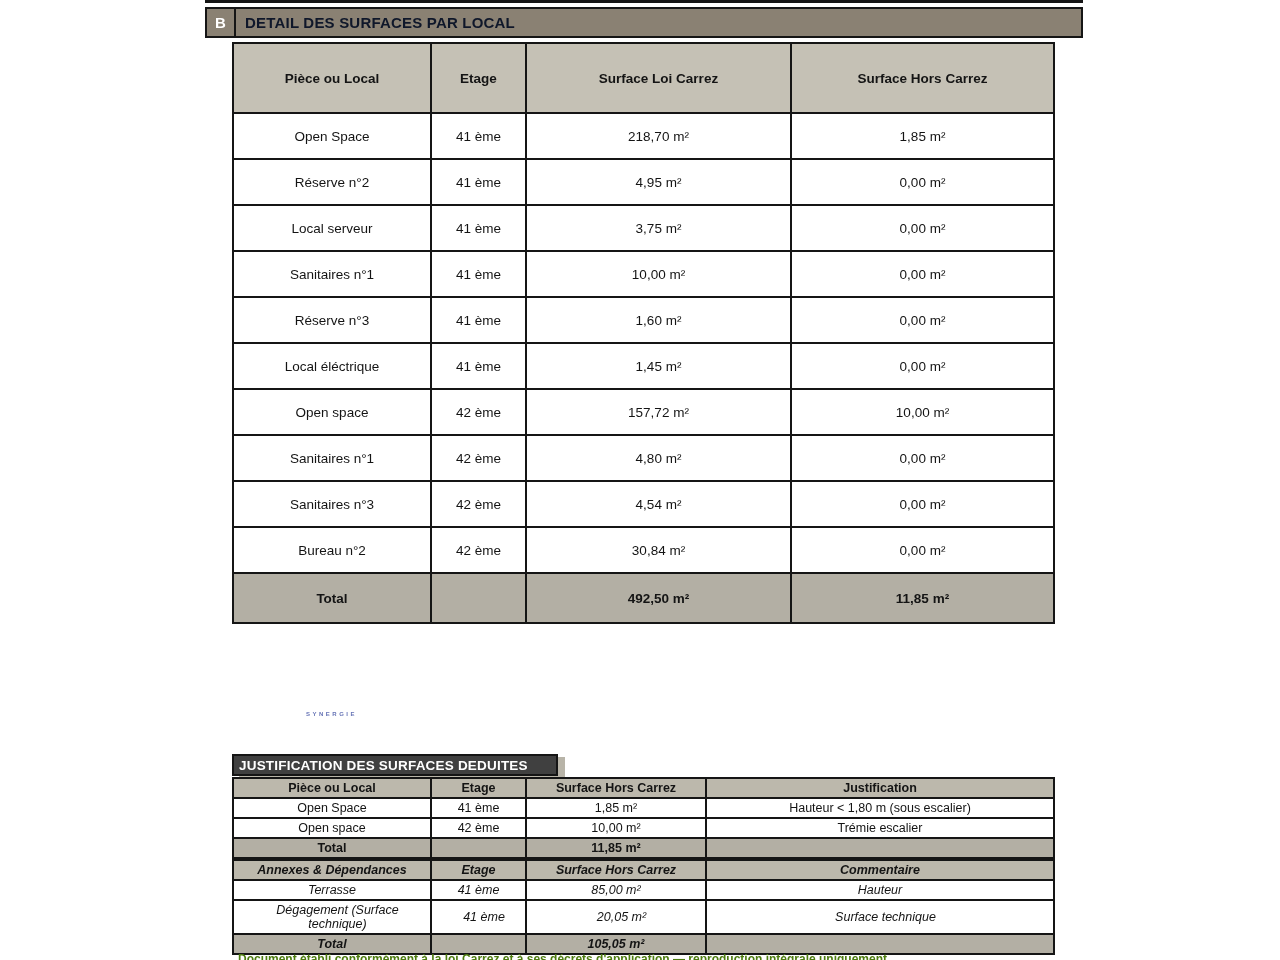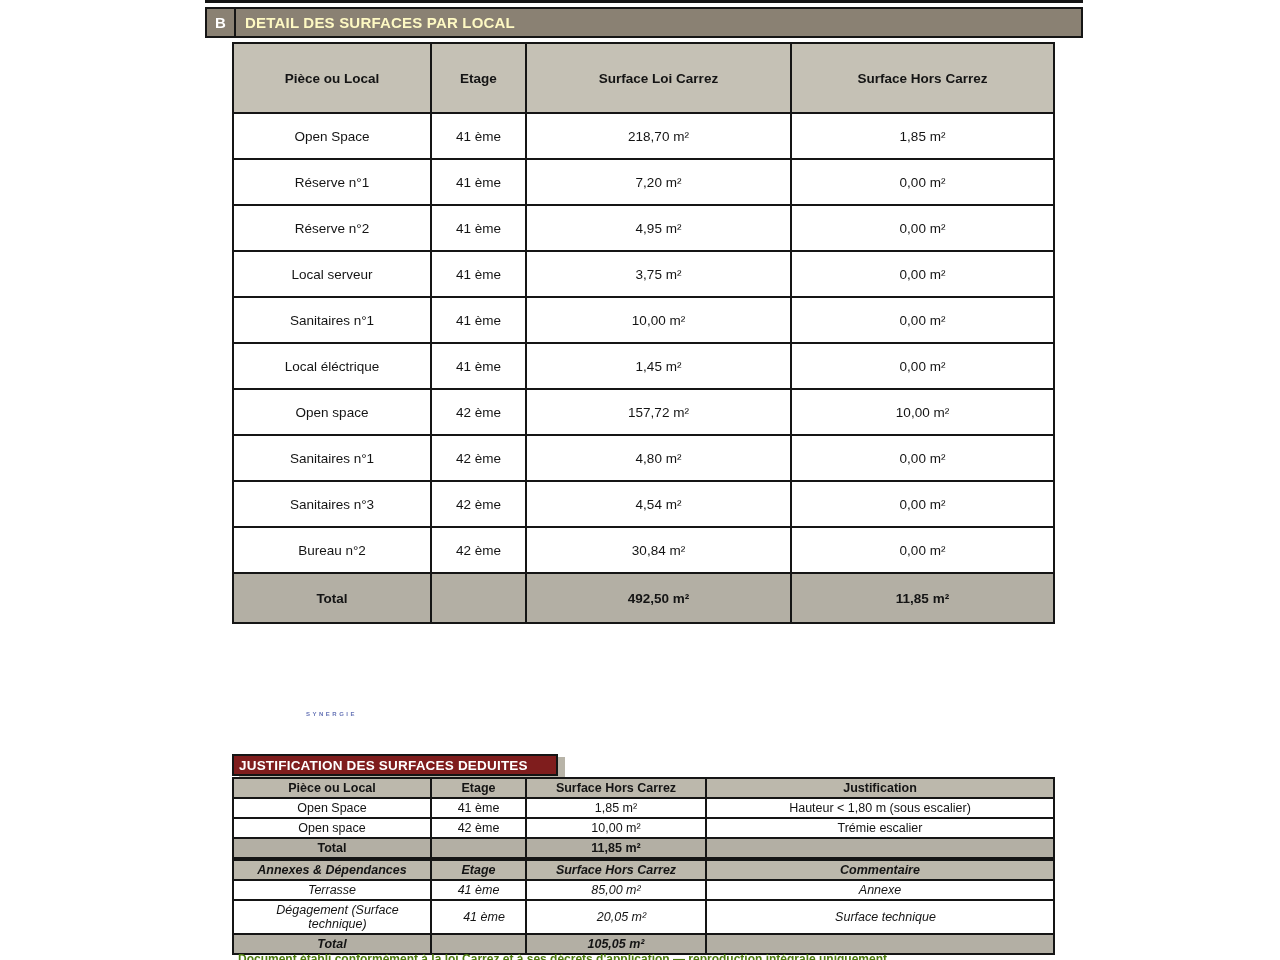--- a/index.html
+++ b/index.html
@@ -16,21 +16,21 @@
   
   .section-bar{
     position:absolute;left:205px;top:7px;width:874px;height:27px;
     background:#8a8173;border:2px solid #151515;display:flex;align-items:stretch;
   }
   .section-bar .b-box{
     width:27px;border-right:2px solid #151515;display:flex;align-items:center;justify-content:center;
     color:#fff;font-weight:bold;font-size:15px;
   }
   .section-bar .bar-title{
-    display:flex;align-items:center;padding-left:9px;color:#fef9c3;font-weight:bold;
+    display:flex;align-items:center;padding-left:9px;color:#0f172a;font-weight:bold;
     font-size:15px;letter-spacing:0.2px;
   }
 
   table{border-collapse:collapse;table-layout:fixed;}
   td,th{overflow:hidden;}
 
   
   .main-table{position:absolute;left:232px;top:42px;width:821px;}
   .main-table th,.main-table td{border:2px solid #151515;text-align:center;vertical-align:middle;color:#141414;}
   .main-table thead th{background:#c5c1b5;font-weight:bold;font-size:13.5px;height:66px;}
@@ -40,21 +40,21 @@
 
   
   .watermark{
     position:absolute;left:306px;top:711px;color:#4a5aa8;font-size:6px;font-weight:bold;
     letter-spacing:2.5px;opacity:0.85;filter:blur(0.4px);
   }
 
   
   .just-bar{
     position:absolute;left:232px;top:754px;width:317px;height:18px;
-    background:#7f1d1d;border:2px solid #151515;display:flex;align-items:center;
+    background:#404040;border:2px solid #151515;display:flex;align-items:center;
     padding-left:5px;color:#fff;font-weight:bold;font-size:13.5px;letter-spacing:0.2px;
     box-shadow:7px 3px 0 #b8b4a8;
   }
 
   .sub-table th,.sub-table td{border:2px solid #151515;text-align:center;vertical-align:middle;color:#141414;}
   .sub-table thead th{background:#bcb8ac;font-weight:bold;font-size:12.5px;height:16px;}
   .sub-table tbody td{background:#fff;font-size:12.5px;height:16px;}
   .sub-table tfoot td{background:#b3afa4;font-weight:bold;font-size:12.5px;height:16px;}
   .sc-piece{width:198px;} .sc-etage{width:95px;} .sc-surface{width:180px;} .sc-just{width:348px;}
 
@@ -96,41 +96,41 @@
         </tr>
     </thead>
     <tbody>
         <tr>
           <td>Open Space</td>
           <td>41 ème</td>
           <td>218,70 m²</td>
           <td>1,85 m²</td>
         </tr>
         <tr>
-          <td>Réserve n°1</td>
-          <td>41 ème</td>
-          <td>7,20 m²</td>
-          <td>0,00 m²</td>
-        </tr>
-        <tr>
           <td>Réserve n°2</td>
           <td>41 ème</td>
           <td>4,95 m²</td>
           <td>0,00 m²</td>
         </tr>
         <tr>
           <td>Local serveur</td>
           <td>41 ème</td>
           <td>3,75 m²</td>
           <td>0,00 m²</td>
         </tr>
         <tr>
           <td>Sanitaires n°1</td>
           <td>41 ème</td>
           <td>10,00 m²</td>
+          <td>0,00 m²</td>
+        </tr>
+        <tr>
+          <td>Réserve n°3</td>
+          <td>41 ème</td>
+          <td>1,60 m²</td>
           <td>0,00 m²</td>
         </tr>
         <tr>
           <td>Local éléctrique</td>
           <td>41 ème</td>
           <td>1,45 m²</td>
           <td>0,00 m²</td>
         </tr>
         <tr>
           <td>Open space</td>
@@ -223,21 +223,21 @@
           <th>Etage</th>
           <th>Surface Hors Carrez</th>
           <th>Commentaire</th>
         </tr>
     </thead>
     <tbody>
         <tr>
           <td>Terrasse</td>
           <td>41 ème</td>
           <td>85,00 m²</td>
-          <td>Annexe</td>
+          <td>Hauteur</td>
         </tr>
         <tr class="tall">
           <td>Dégagement (Surface technique)</td>
           <td>41 ème</td>
           <td>20,05 m²</td>
           <td>Surface technique</td>
         </tr>
       </tbody>
     <tfoot>
       <tr>

